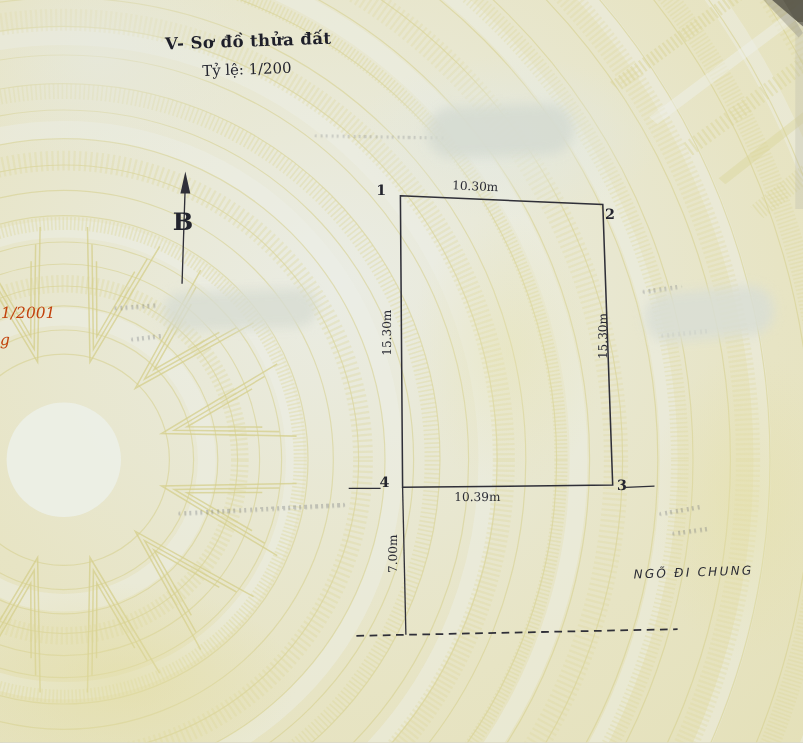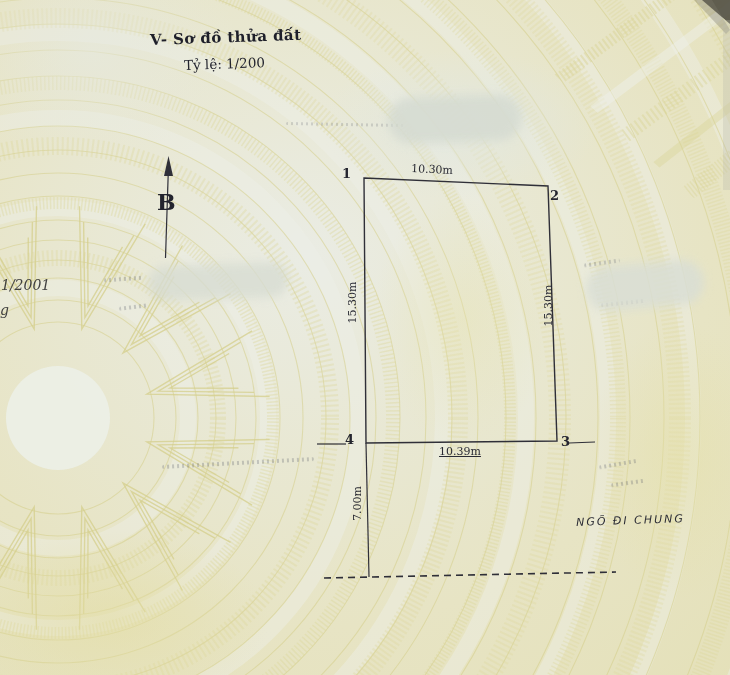--- a/index.html
+++ b/index.html
@@ -32,31 +32,31 @@
   .f6{left:162px;top:461px;width:152px;transform:rotate(-3deg);}
   .f7{left:599px;top:462px;width:40px;transform:rotate(-10deg);}
   .f8{left:611px;top:481px;width:34px;transform:rotate(-8deg);}
 
   .page svg.ink{position:absolute;left:0;top:0;width:730px;height:675px;}
 
   .txt{position:absolute;white-space:nowrap;}
   .title{left:150px;top:31px;font-size:15px;font-weight:bold;letter-spacing:.4px;color:#1e1f2a;transform:rotate(-2deg);transform-origin:left center;}
   .scale{left:184px;top:57px;font-size:13.5px;color:#23242e;transform:rotate(-2deg);transform-origin:left center;}
   .blabel{left:157px;top:189px;font-size:22px;font-weight:bold;color:#23242e;}
-  .note{font-style:italic;font-size:14px;color:#404040;}
+  .note{font-style:italic;font-size:14px;color:#c2410c;}
   .note1{left:1px;top:277px;}
   .note2{left:0px;top:302px;}
   .corner{font-size:13px;font-weight:bold;color:#24252f;}
   .c1{left:342px;top:166px;}
   .c2{left:550px;top:188px;}
   .c3{left:561px;top:434px;}
   .c4{left:345px;top:432px;}
   .dim{font-size:11px;color:#2a2b34;text-align:center;}
   .dim-top{left:402px;top:163px;width:60px;transform:rotate(2.5deg);}
-  .dim-bottom{left:430px;top:445px;width:60px;text-decoration:underline;}
+  .dim-bottom{left:404px;top:445px;width:60px;}
   .dim-left{left:322px;top:296px;width:60px;transform:rotate(-90deg);}
   .dim-right{left:518px;top:299px;width:60px;transform:rotate(-90deg);}
   .dim-7{left:327px;top:497px;width:60px;transform:rotate(-90deg);}
   .alley{left:576px;top:514px;font-family:"DejaVu Sans",sans-serif;font-style:italic;font-size:11px;letter-spacing:2px;color:#2b2c35;transform:rotate(-2deg);}
 </style>
 </head>
 <body>
 
 <div class="page">
 

